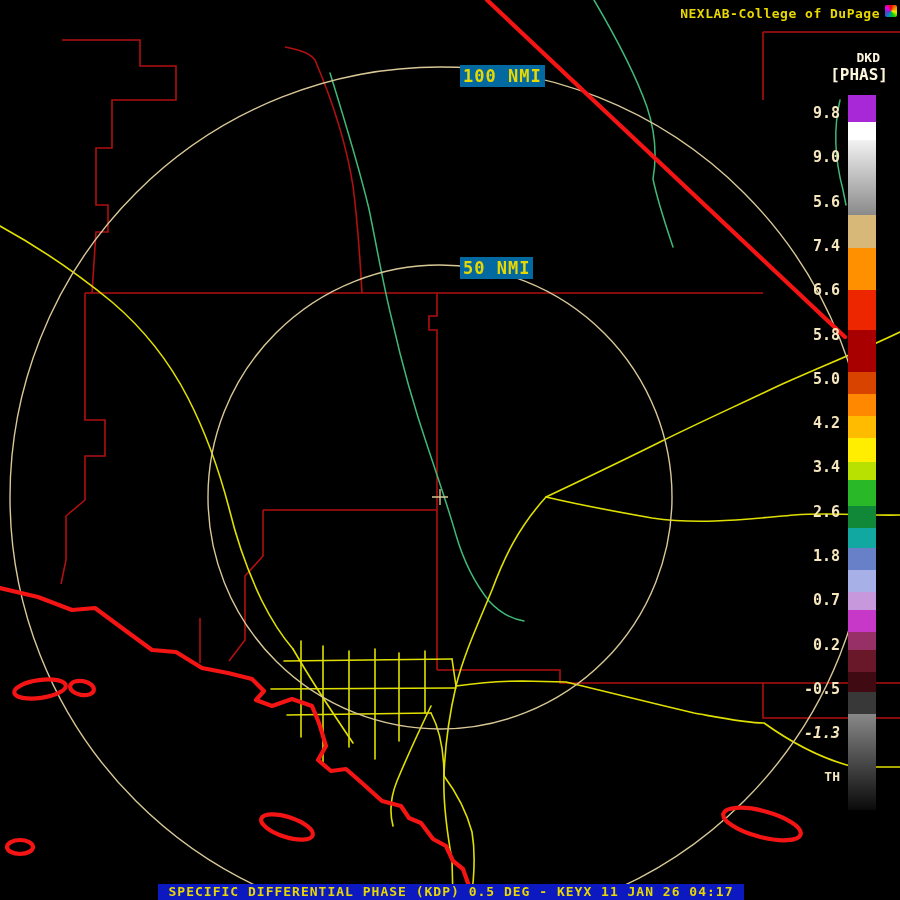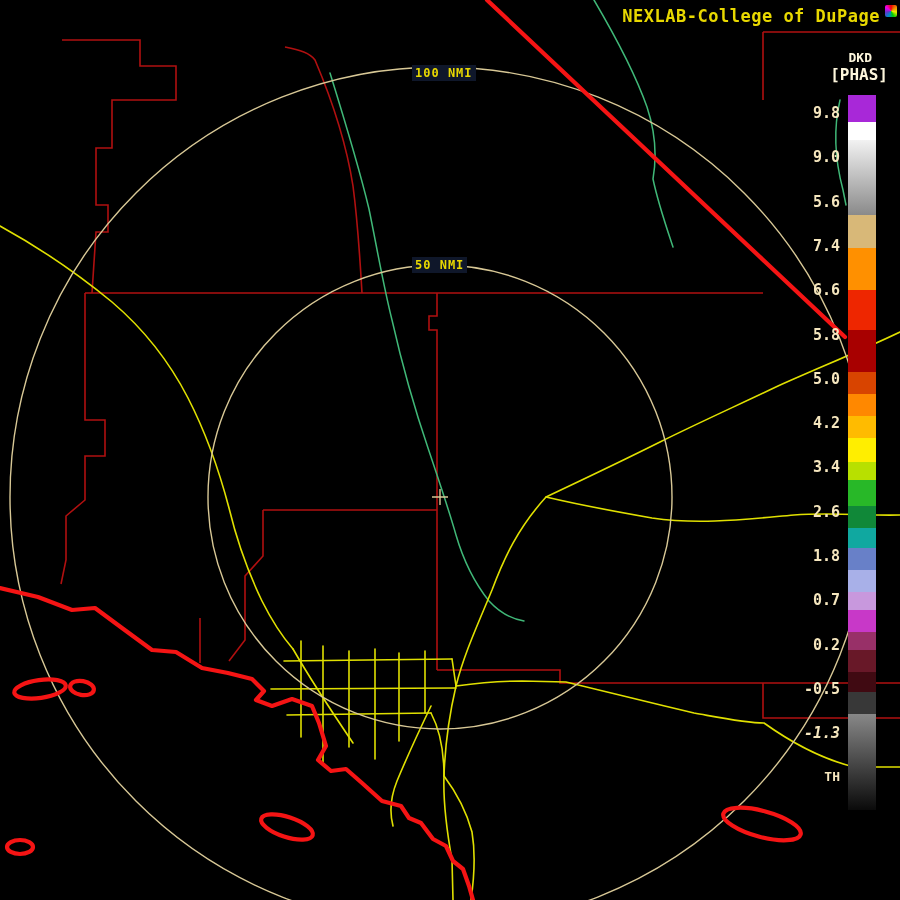--- a/index.html
+++ b/index.html
@@ -5,33 +5,33 @@
   html,body{margin:0;padding:0;background:#000;}
   #screen{position:relative;width:900px;height:900px;background:#000;overflow:hidden;
           font-family:"DejaVu Sans Mono","Liberation Mono",monospace;}
   #map{position:absolute;left:0;top:0;width:900px;height:900px;}
   .county{stroke:var(--county);stroke-width:1.6;fill:none;}
   .state{stroke:var(--state);stroke-width:4.2;fill:none;stroke-linecap:round;stroke-linejoin:round;}
   .hwy{stroke:var(--highway);stroke-width:1.6;fill:none;stroke-linecap:round;}
   .river{stroke:var(--river);stroke-width:1.5;fill:none;stroke-linecap:round;}
   .ring{stroke:var(--ring);stroke-width:1.4;fill:none;}
   .overlay{position:absolute;}
-  #attribution{top:6px;right:20px;color:var(--text-yellow);font-size:17px;font-weight:bold;letter-spacing:.5px;}
+  #attribution{top:6px;right:20px;color:var(--text-yellow);font-size:13px;font-weight:bold;letter-spacing:.5px;}
   #cod-logo{top:5px;right:3px;width:12px;height:12px;border-radius:2px;
             background:conic-gradient(#e00,#e80,#ee0,#0c0,#08c,#63c,#e0e,#e00);}
-  #product-id{top:50px;right:28px;color:var(--product-text);font-size:13px;font-weight:bold;}
+  #product-id{top:50px;right:20px;color:var(--product-text);font-size:13px;font-weight:bold;}
   #units-label{top:65px;right:12px;color:var(--product-text);font-size:16px;font-weight:bold;}
   #colorbar{top:95px;right:24px;width:28px;height:715px;display:flex;flex-direction:column;}
   .cb-seg{width:100%;}
   #tick-labels .tick{position:absolute;right:60px;width:44px;text-align:right;
       color:var(--text-cream);font-size:15px;font-weight:bold;line-height:16px;}
   #th-label{position:absolute;right:60px;top:769px;width:44px;text-align:right;
       color:var(--text-cream);font-size:13px;font-weight:bold;line-height:16px;}
-  .ring-label{position:absolute;background:#0f172a;color:var(--text-yellow);
-      font-size:12px;font-weight:bold;letter-spacing:1px;padding:1px 3px;}
+  .ring-label{position:absolute;background:#0369a1;color:var(--text-yellow);
+      font-size:17px;font-weight:bold;letter-spacing:1px;padding:1px 3px;margin-left:48px;}
   #ring-label-100{left:412px;top:65px;}
   #ring-label-50{left:412px;top:257px;}
   #footer-bar{left:158px;top:884px;width:586px;height:16px;background:var(--footer-bg);
       color:var(--text-yellow);font-size:13px;font-weight:bold;line-height:16px;
       text-align:center;letter-spacing:1px;white-space:nowrap;}
 </style>
 </head>
 <body>
 
 <div id="screen">
@@ -143,14 +143,15 @@
       <div class="tick" style="top: 592.3px;">0.7</div>
       <div class="tick" style="top: 636.6px;">0.2</div>
       <div class="tick" style="top: 680.9px;">-0.5</div>
       <div class="tick" style="top: 725.2px; font-style: italic;">-1.3</div>
     </div>
   <div id="th-label">TH</div>
 
   <div class="ring-label" id="ring-label-100">100 NMI</div>
   <div class="ring-label" id="ring-label-50">50 NMI</div>
 
+  <div class="overlay" id="footer-bar">SPECIFIC DIFFERENTIAL PHASE (KDP) 0.5 DEG - KEYX 11 JAN 26 04:17</div>
 
 </div>
 
 </body></html>

